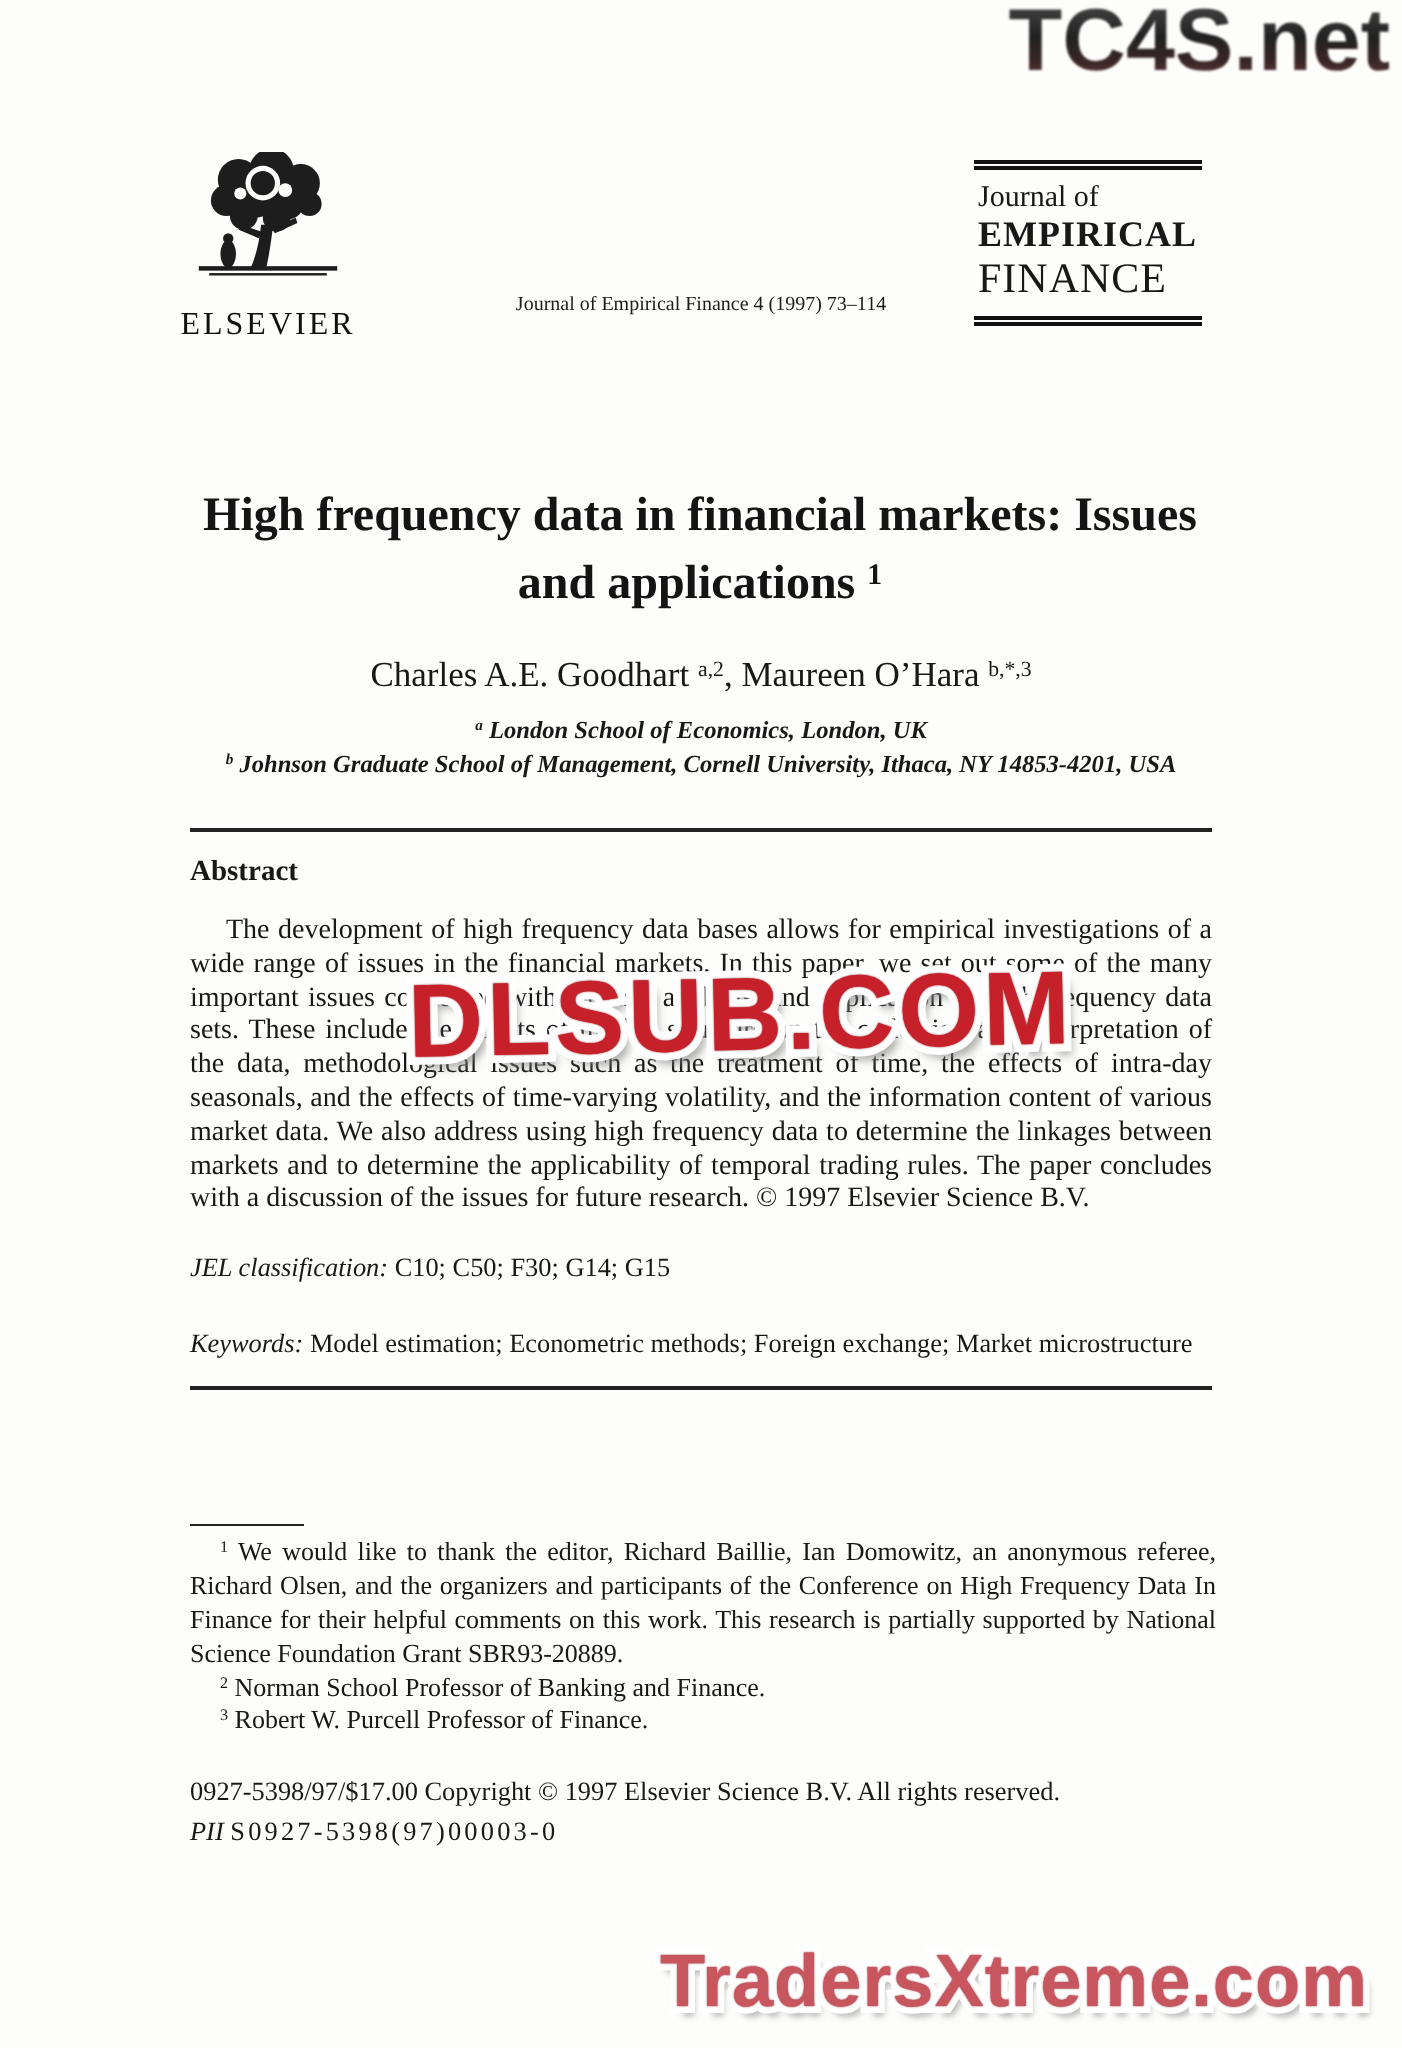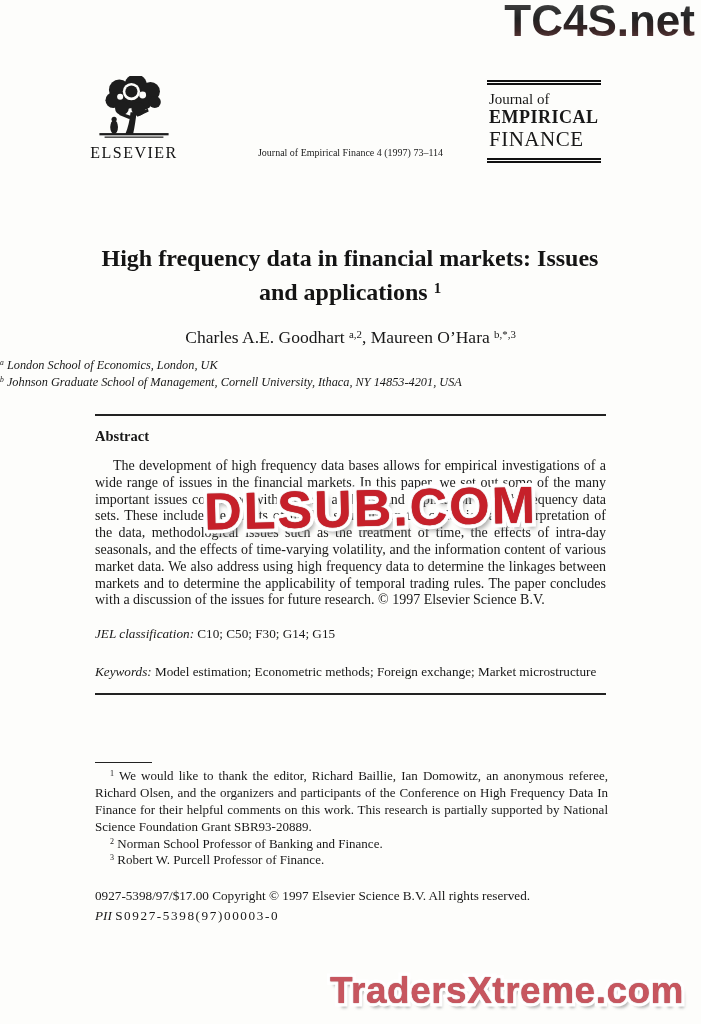--- a/index.html
+++ b/index.html
@@ -17,35 +17,35 @@
     font-family:"Liberation Sans", sans-serif; font-weight:800;
     font-size:44px; letter-spacing:0px;
     background:linear-gradient(180deg,#4a4a4a 5%, #222222 45%, #3a2626 70%, #835050 100%);
     -webkit-background-clip:text; background-clip:text; color:transparent;
     filter:blur(0.4px);
   }
 
   
   .logo { position:absolute; left:86px; top:76px; width:96px; text-align:center; }
   .logo svg { display:block; margin:0 auto; }
-  .publisher { font-size:16px; letter-spacing:1.5px; margin-top:4px; color:#111; }
+  .publisher { font-size:16px; letter-spacing:1.5px; margin-top:14px; color:#111; }
   .citation { position:absolute; left:0; right:0; top:147px; text-align:center; font-size:10px; color:#1c1c1c; }
   .nameplate {
     position:absolute; left:487px; top:80px; width:114px;
     border-top:5px double #111; border-bottom:5px double #111;
     padding:6px 2px 8px 2px;
   }
   .nameplate .np1 { font-size:15px; }
   .nameplate .np2 { font-size:18px; font-weight:bold; letter-spacing:0.5px; line-height:1.1; }
   .nameplate .np3 { font-size:21px; font-weight:normal; letter-spacing:0.5px; line-height:1.05; }
 
   
   .title { position:absolute; left:50px; width:600px; top:241px; text-align:center; font-size:24px; line-height:1.42; color:#141414; }
   .authors { position:absolute; left:0; right:0; top:327px; text-align:center; font-size:17.5px; }
-  .affils { position:absolute; left:0; right:0; top:357px; text-align:left; font-style:italic; font-size:12.3px; line-height:1.35; }
+  .affils { position:absolute; left:0; right:0; top:357px; text-align:center; font-style:italic; font-size:12.3px; line-height:1.35;font-weight:bold; }
 
   
   .abstract { position:absolute; left:95px; top:414px; width:511px; }
   .rule { border-top:2px solid #222; }
   .abstract h2 { font-size:14.5px; font-weight:bold; margin-top:12px; }
   .abstract p.body {
     margin-top:13px; font-size:14px; line-height:1.2; text-align:justify; text-indent:18px;
   }
   .jel, .kw { margin-top:17px; font-size:13.2px; line-height:1.55; }
   .jel { margin-top:15px; }

